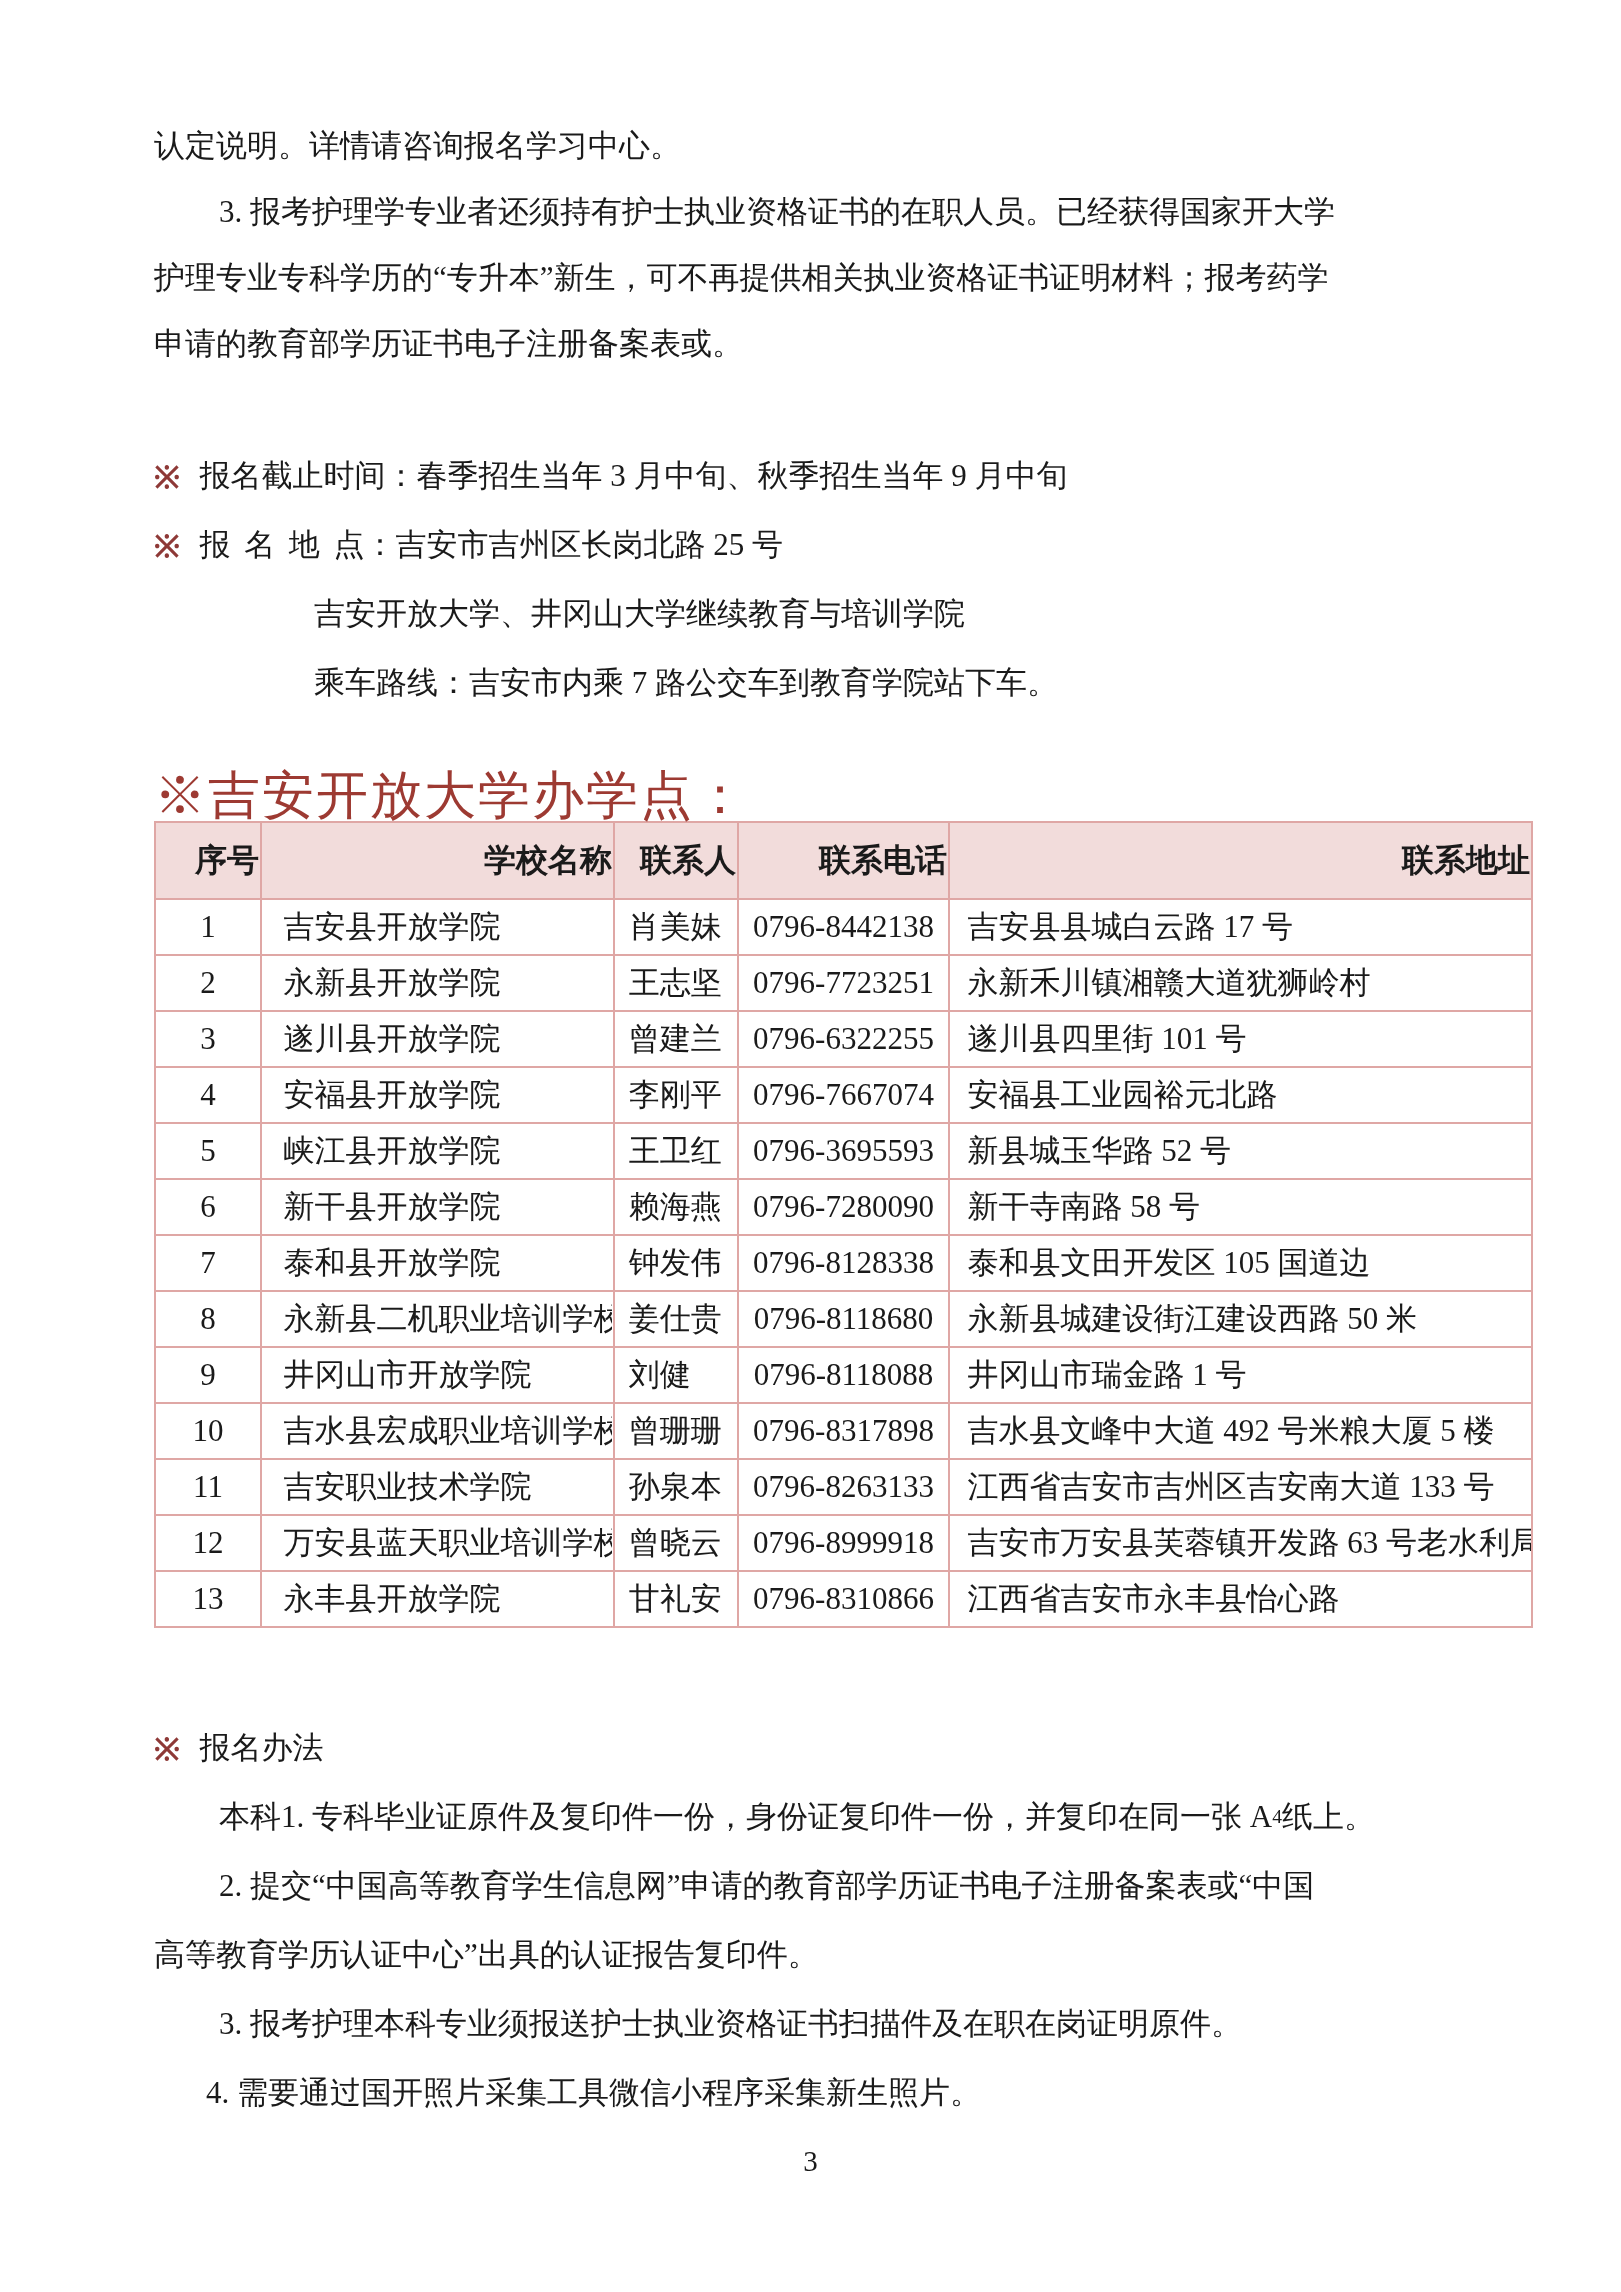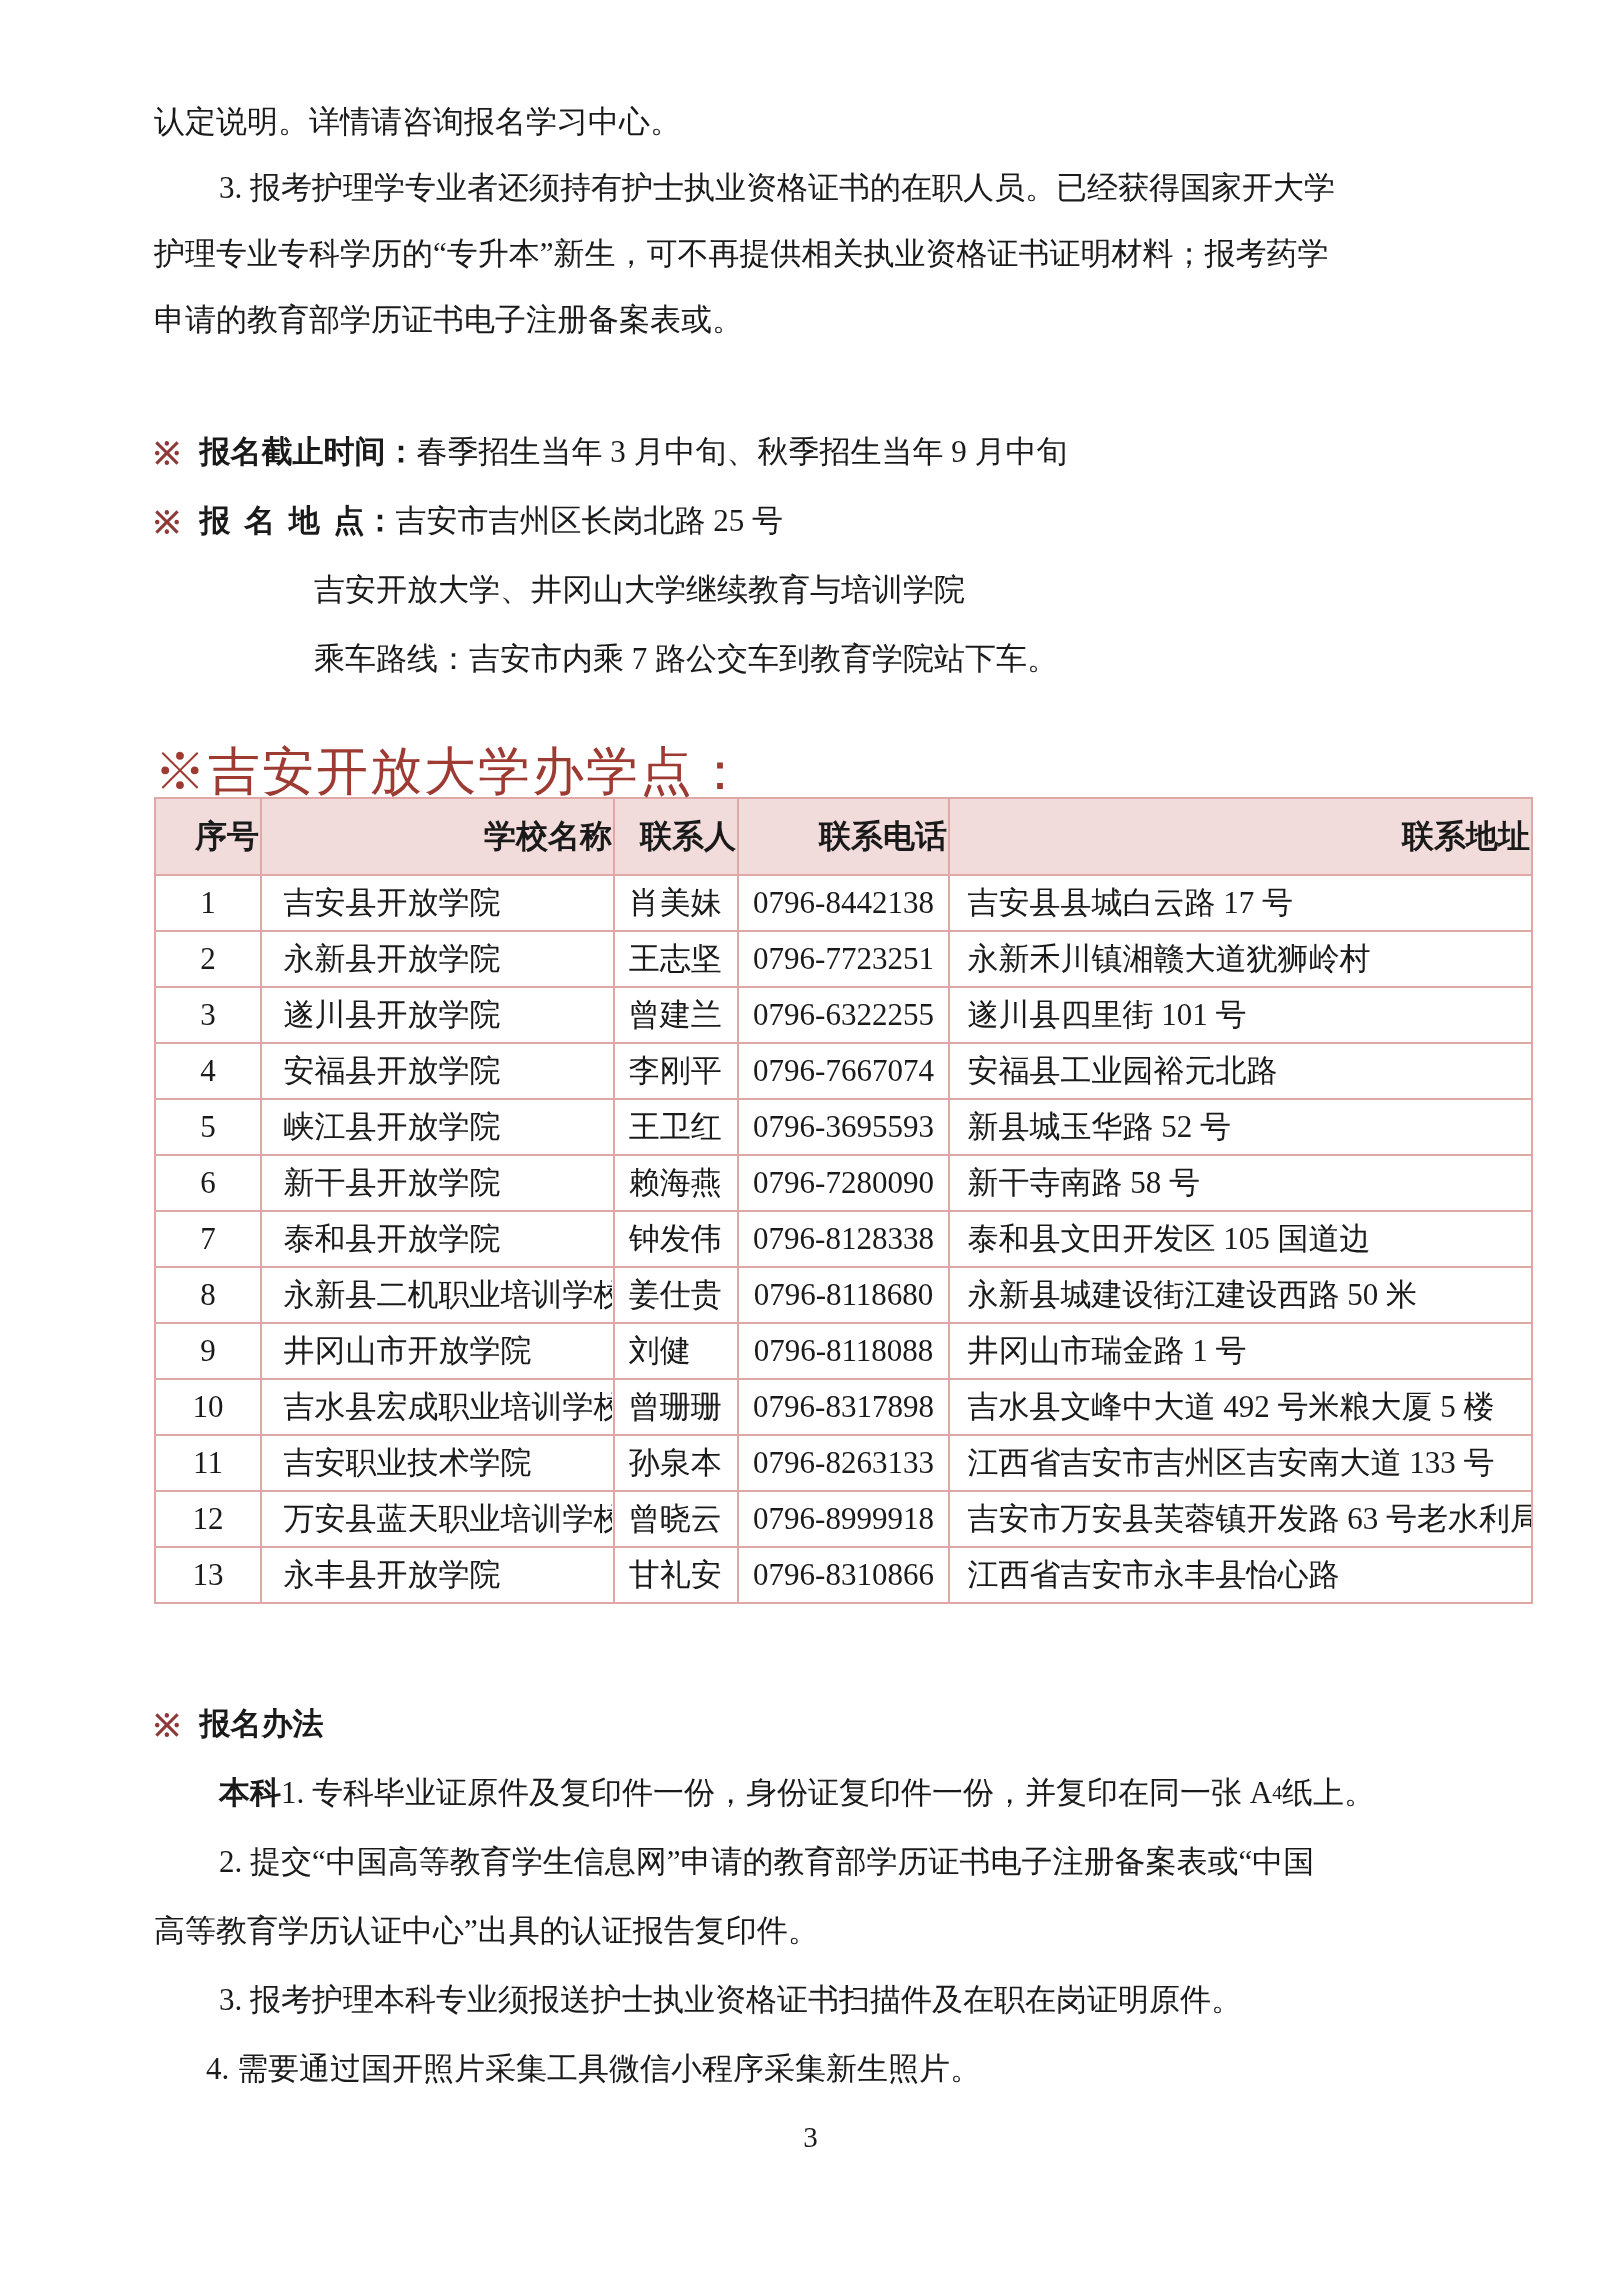--- a/index.html
+++ b/index.html
@@ -7,34 +7,34 @@
     --mark-red:#8e3937;
     --table-header-bg:#f2dcdb;
     --table-border:#dfa7a5;
     --text-black:#1a1a1a;
   }
   html,body{margin:0;padding:0;background:#ffffff;}
   .page{
     position:relative;
     width:1621px;height:2293px;
     box-sizing:border-box;
-    padding:89px 90px 0 154px;
+    padding:113px 90px 0 154px;
     background:#ffffff;
     font-family:"Liberation Serif","DejaVu Serif",serif;
     color:var(--text-black);
     font-size:31px;
     overflow:hidden;
   }
   .content{width:1313px;}
   .line{height:66px;display:flex;align-items:center;}
   .nline{height:69px;display:flex;align-items:center;}
   .indent{padding-left:65px;}
   .indent-s{padding-left:52px;}
   .sub-indent{padding-left:160px;}
-  .bold{font-weight:bold;}
+  .bold{font-weight:normal;}
   .mark{color:var(--mark-red);font-weight:bold;margin-right:19.6px;flex:0 0 auto;}
   .label-spaced{word-spacing:5.9px;}
   .notices{margin-top:64px;}
   .section-title{
     margin-top:53px;height:51px;display:flex;align-items:center;
     color:var(--accent-red);font-size:52px;font-weight:normal;
     letter-spacing:2px;
   }
   table.schools{
     margin-top:0;

